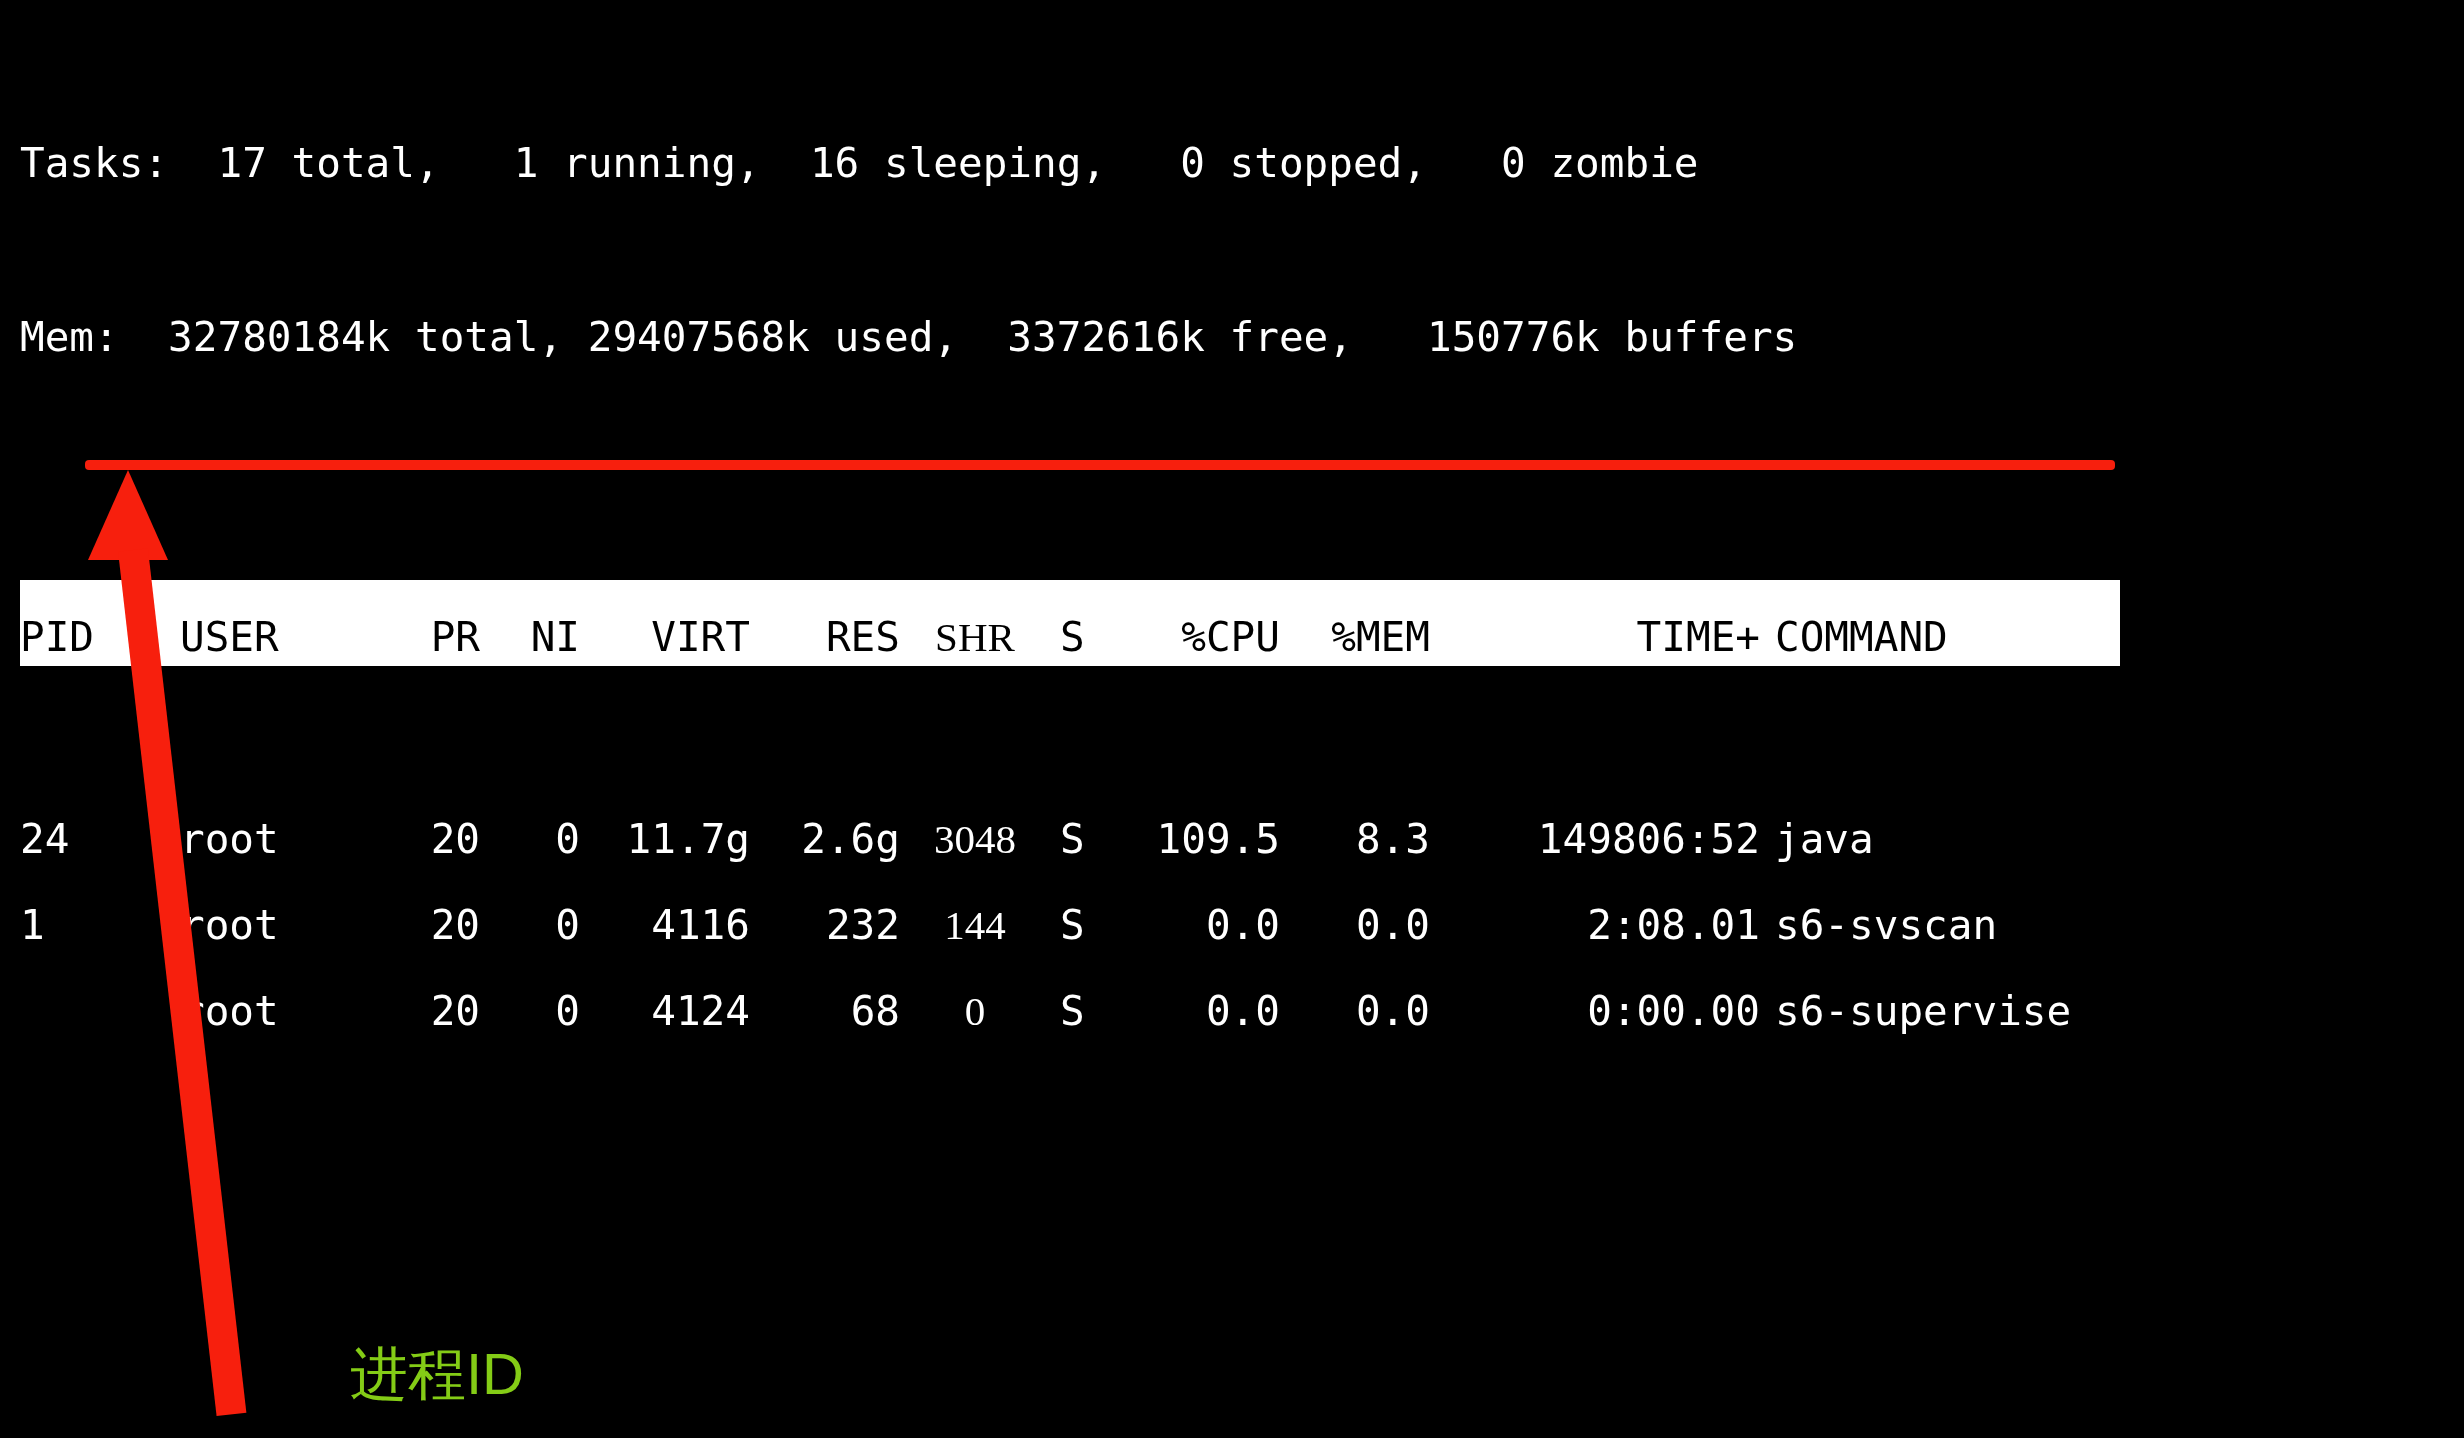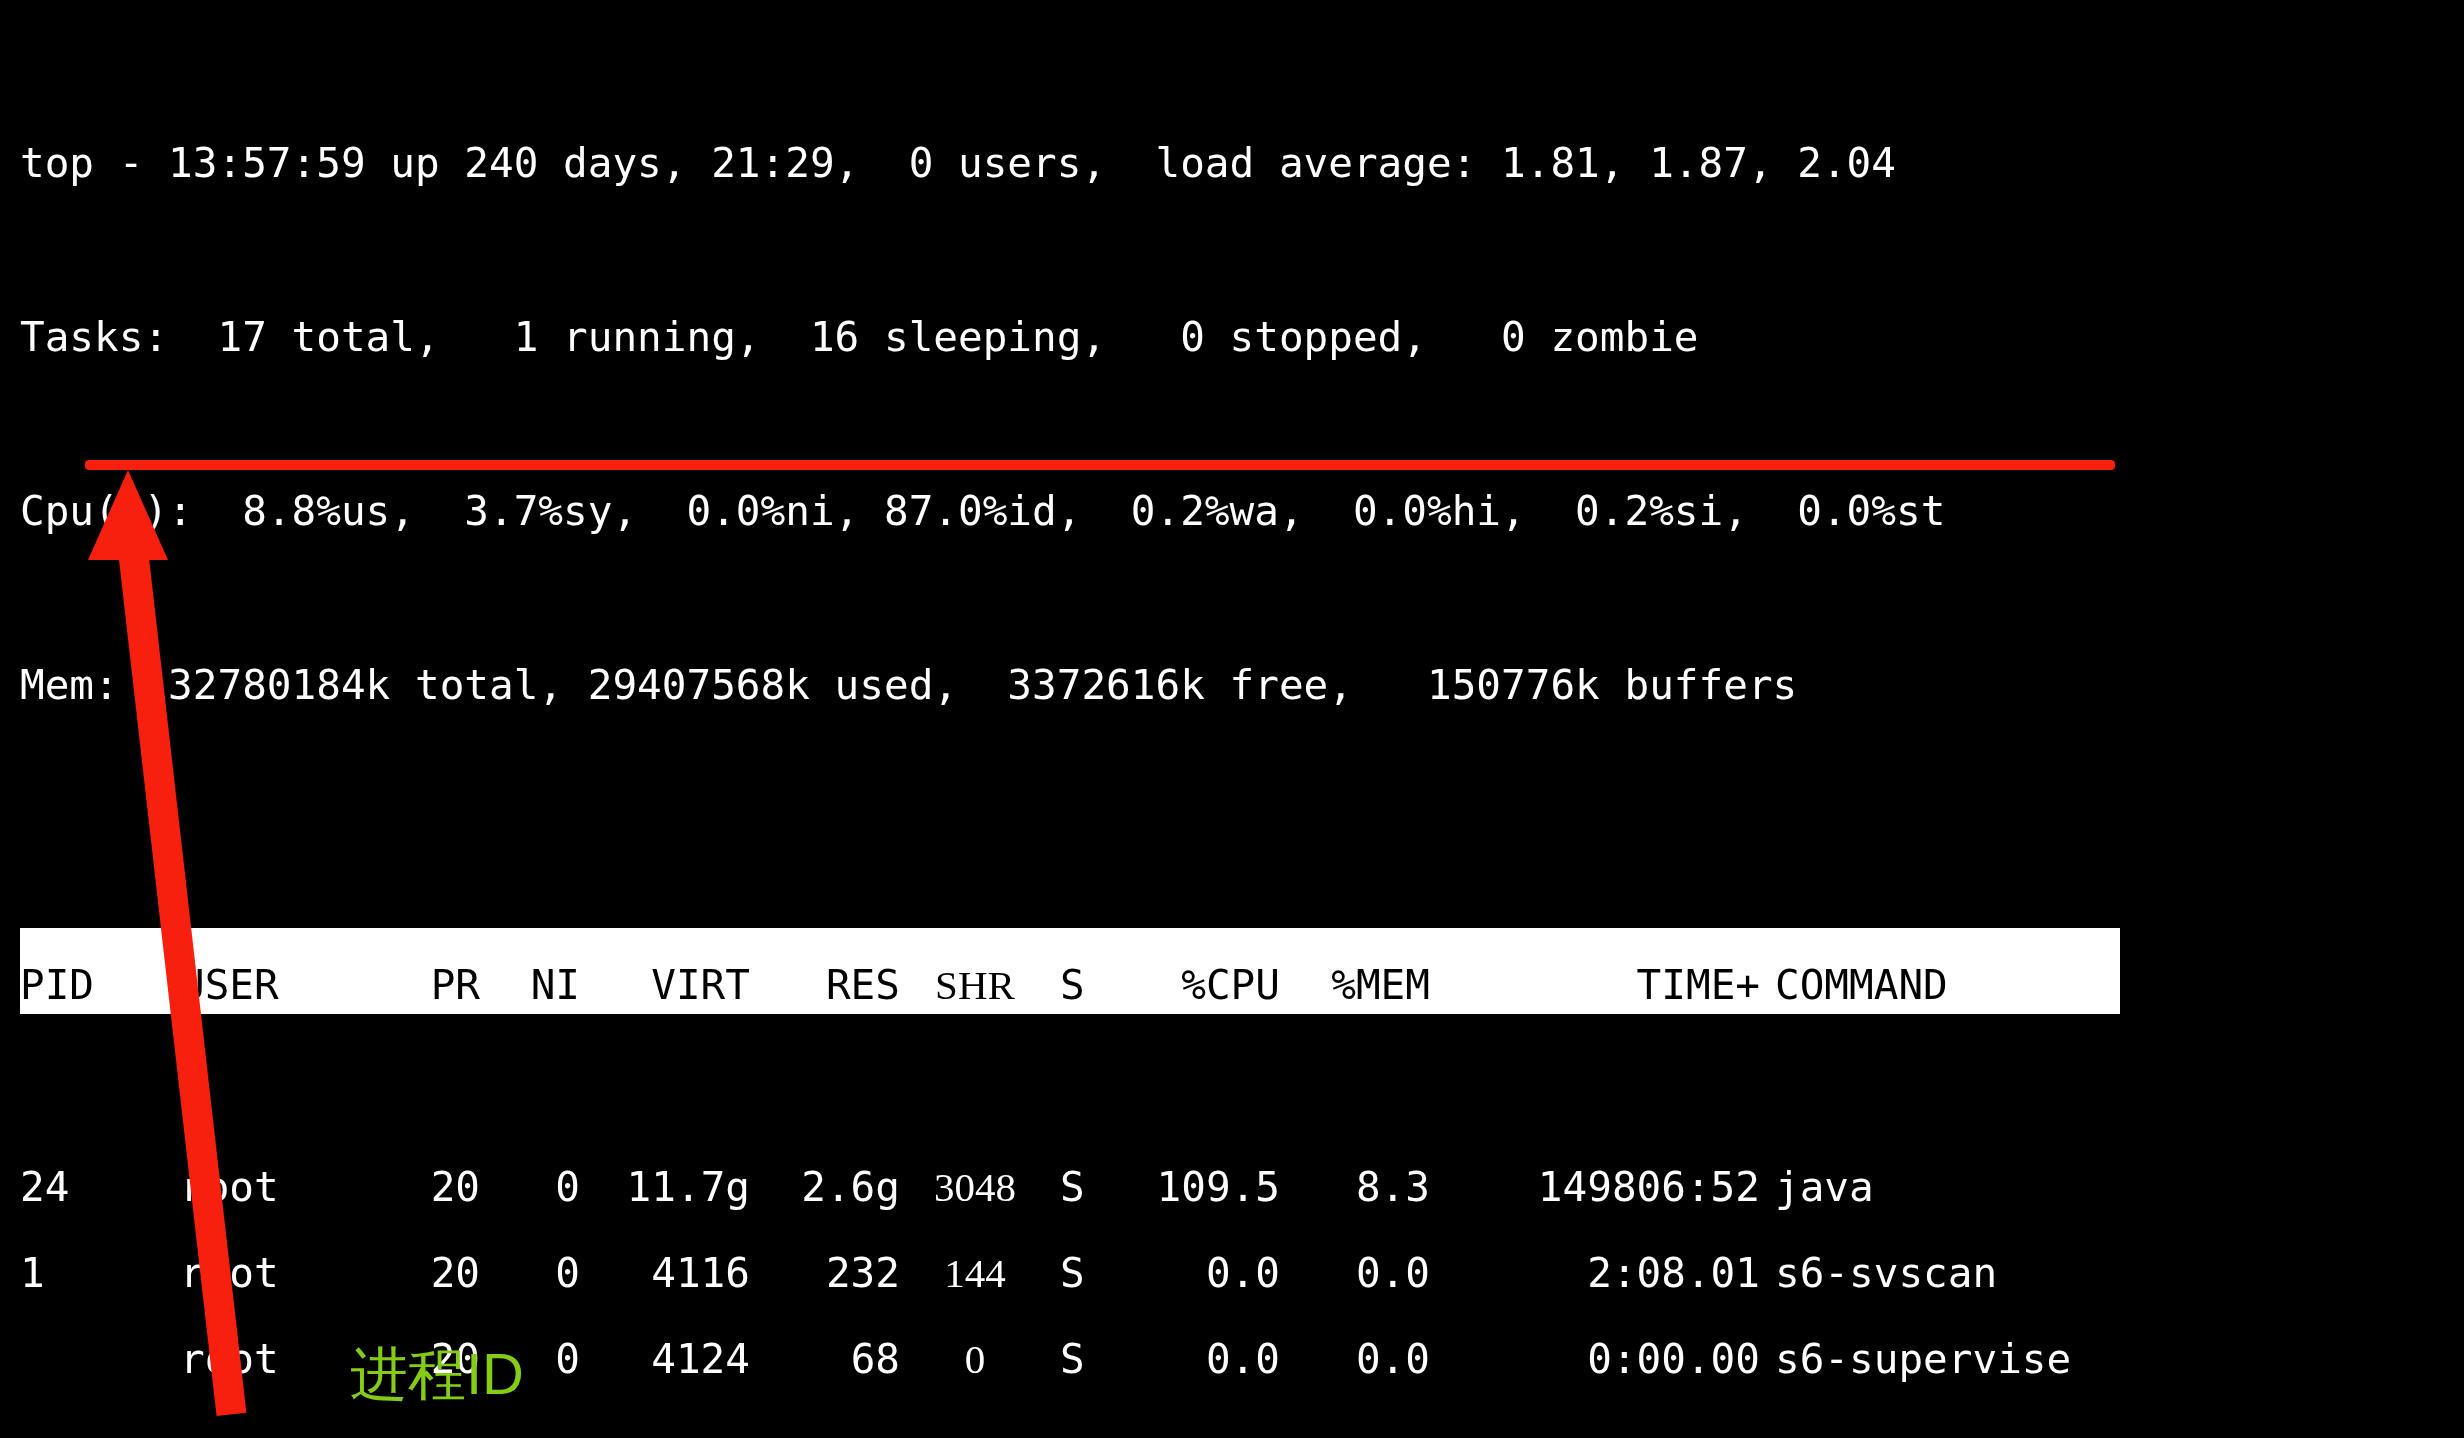--- a/index.html
+++ b/index.html
@@ -65,23 +65,21 @@
     color: #84cc16;
     font-family: "PingFang SC","Microsoft YaHei",sans-serif;
     font-size: 58px;
     font-weight: 500;
   }
 </style>
 </head>
 <body>
 
 <div class="terminal">
-  <span class="row">top - 13:57:59 up 240 days, 21:29,  0 users,  load average: 1.81, 1.87, 2.04</span>
   <span class="row">Tasks:  17 total,   1 running,  16 sleeping,   0 stopped,   0 zombie</span>
-  <span class="row">Cpu(s):  8.8%us,  3.7%sy,  0.0%ni, 87.0%id,  0.2%wa,  0.0%hi,  0.2%si,  0.0%st</span>
   <span class="row">Mem:  32780184k total, 29407568k used,  3372616k free,   150776k buffers</span>
 
   <span class="row header-row"><span class="c-pid">PID</span><span class="c-user">USER</span><span class="c-pr">PR</span><span class="c-ni">NI</span><span class="c-virt">VIRT</span><span class="c-res">RES</span><span class="c-shr">SHR</span><span class="c-s">S</span><span class="c-cpu">%CPU</span><span class="c-mem">%MEM</span><span class="c-time">TIME+</span><span class="c-cmd">COMMAND</span></span>
   <div id="process-rows"><span class="row"><span class="c-pid">24</span><span class="c-user">root</span><span class="c-pr">20</span><span class="c-ni">0</span><span class="c-virt">11.7g</span><span class="c-res">2.6g</span><span class="c-shr">3048</span><span class="c-s">S</span><span class="c-cpu">109.5</span><span class="c-mem">8.3</span><span class="c-time">149806:52</span><span class="c-cmd">java</span></span><span class="row"><span class="c-pid">1</span><span class="c-user">root</span><span class="c-pr">20</span><span class="c-ni">0</span><span class="c-virt">4116</span><span class="c-res">232</span><span class="c-shr">144</span><span class="c-s">S</span><span class="c-cpu">0.0</span><span class="c-mem">0.0</span><span class="c-time">2:08.01</span><span class="c-cmd">s6-svscan</span></span><span class="row"><span class="c-pid"></span><span class="c-user">root</span><span class="c-pr">20</span><span class="c-ni">0</span><span class="c-virt">4124</span><span class="c-res">68</span><span class="c-shr">0</span><span class="c-s">S</span><span class="c-cpu">0.0</span><span class="c-mem">0.0</span><span class="c-time">0:00.00</span><span class="c-cmd">s6-supervise</span></span></div>
 
   
   <div class="red-underline" style="left:85px; top:460px; width:2030px;"></div>
 
   
   <div class="arrow-head" style="left:88px; top:470px;"></div>

